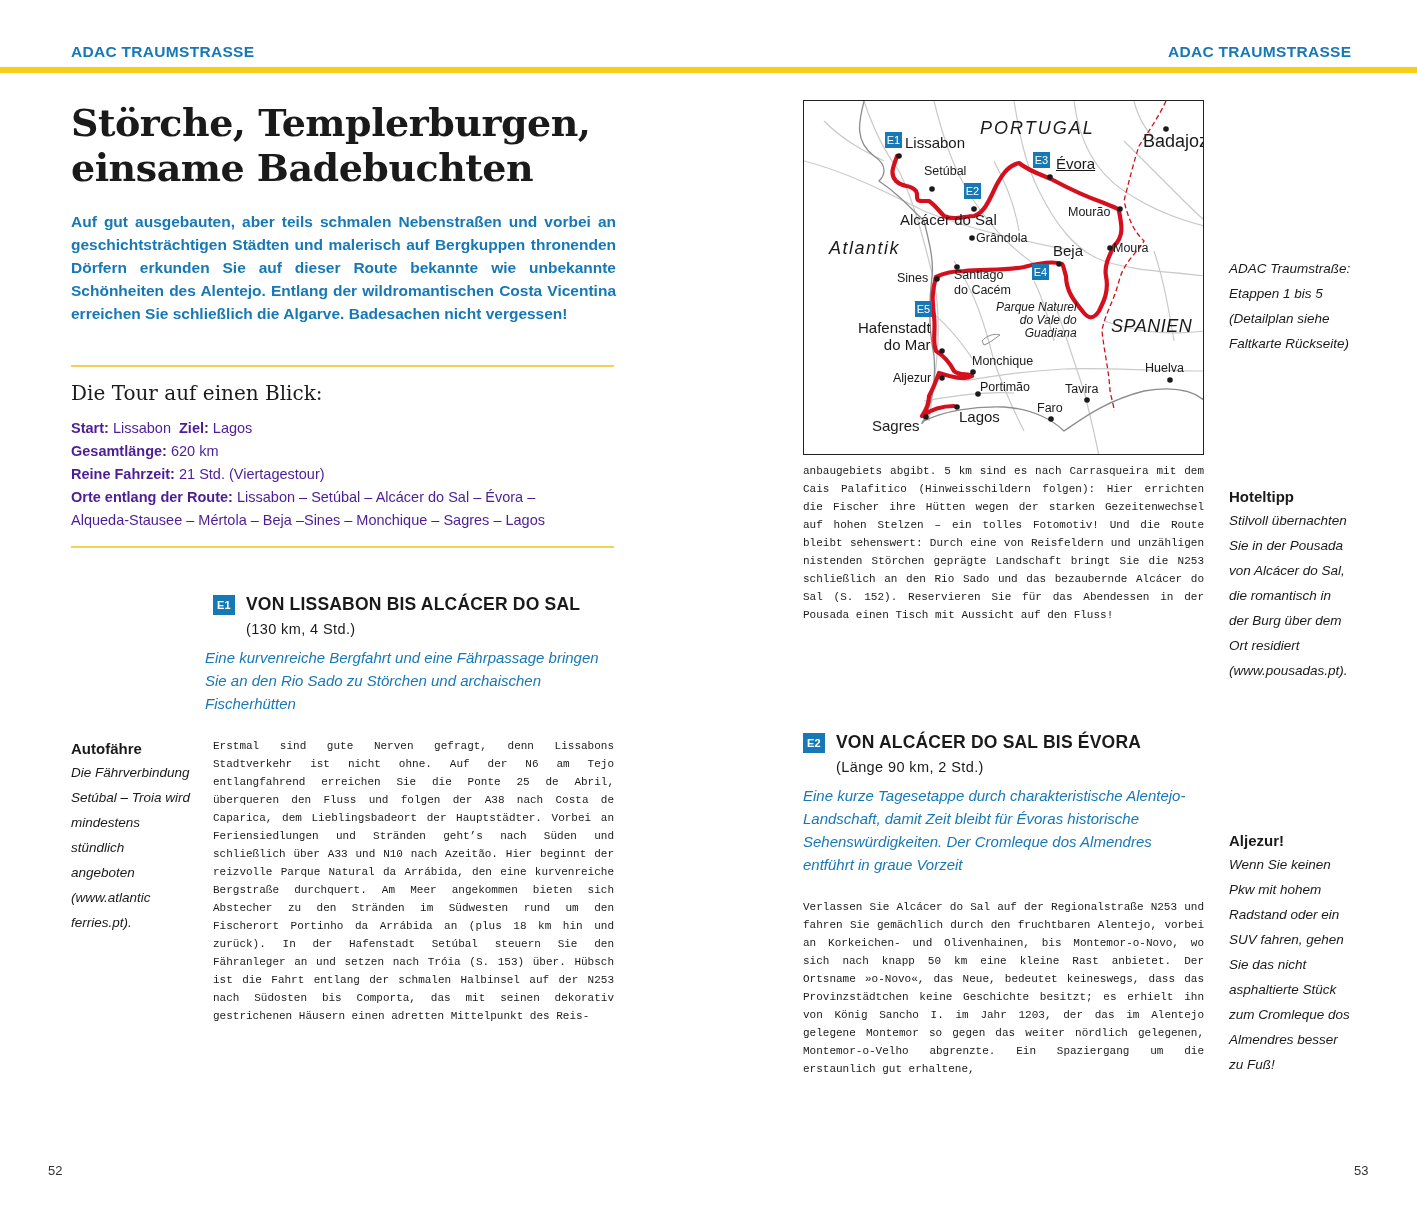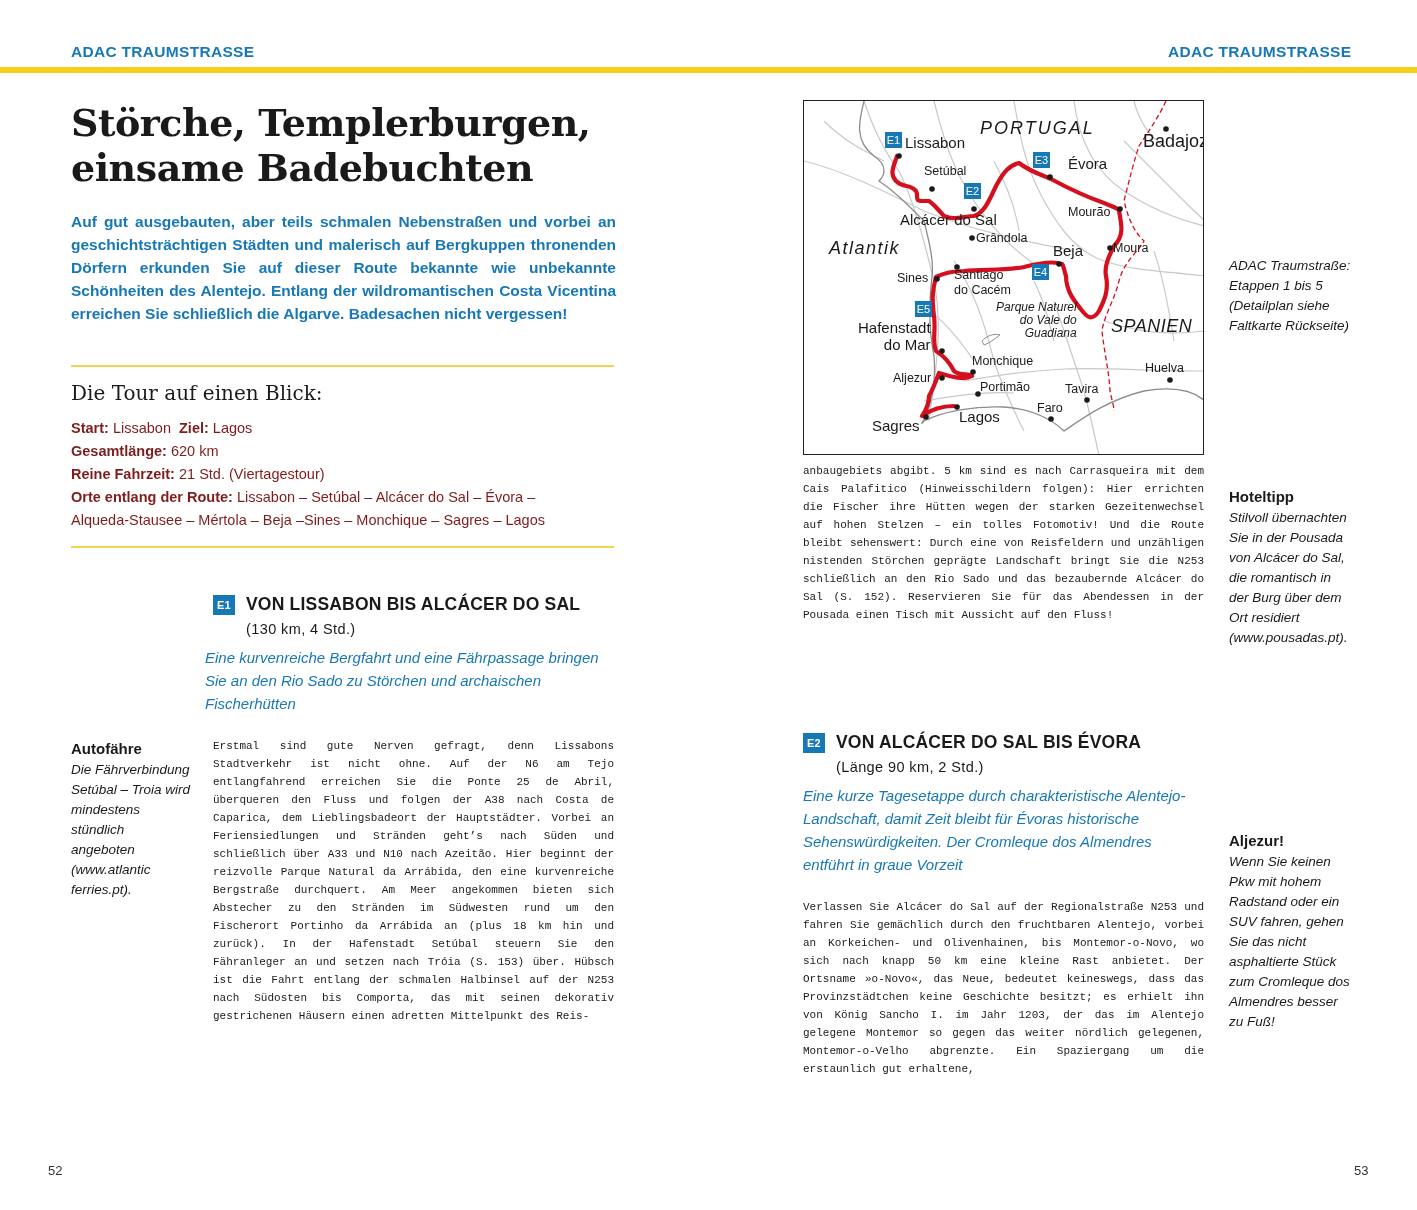--- a/index.html
+++ b/index.html
@@ -4,29 +4,29 @@
 <style>
   html, body { margin: 0; padding: 0; background: #ffffff; }
   body { width: 1417px; height: 1210px; position: relative; overflow: hidden; color: #1a1a1a; }
   .abs { position: absolute; }
   .runhead { top: 43px; font-family: "Liberation Sans", sans-serif; font-weight: bold; font-size: 15.5px; color: #1778b6; letter-spacing: 0.3px; }
   .yellowbar { top: 67px; left: 0; width: 1417px; height: 6px; background: #f7cf15; }
   .title { left: 71px; top: 100px; width: 560px; font-family: "DejaVu Serif", serif; font-weight: bold; font-size: 38px; line-height: 45px; color: #1a1a1a; letter-spacing: -0.5px; }
   .lead { left: 71px; top: 210px; width: 545px; font-family: "Liberation Sans", sans-serif; font-weight: bold; font-size: 15.5px; line-height: 23px; color: #1778b6; text-align: justify; }
   .rule { height: 2px; background: #f2d155; }
   .box-title { left: 71px; top: 381px; font-family: "DejaVu Serif", serif; font-size: 20px; color: #1a1a1a; }
-  .facts { left: 71px; top: 417px; width: 545px; font-family: "Liberation Sans", sans-serif; font-size: 14.5px; line-height: 23px; color: #7f1d1d; }
+  .facts { left: 71px; top: 417px; width: 545px; font-family: "Liberation Sans", sans-serif; font-size: 14.5px; line-height: 23px; color: #4c1d95; }
   .facts b { font-weight: bold; }
   .stage-head { font-family: "Liberation Sans", sans-serif; font-weight: bold; font-size: 17.5px; color: #1a1a1a; letter-spacing: 0.2px; display: flex; align-items: center; }
   .badge { display: inline-block; background: #1778b6; color: #fff; font-family: "Liberation Sans", sans-serif; font-weight: bold; font-size: 11px; width: 22px; height: 20px; line-height: 20px; text-align: center; margin-right: 11px; }
   .stage-sub { font-family: "Liberation Sans", sans-serif; font-size: 14.5px; color: #1a1a1a; letter-spacing: 0.4px; }
   .stage-intro { font-family: "Liberation Sans", sans-serif; font-style: italic; font-size: 15px; line-height: 23px; color: #1778b6; }
   .body-text { font-family: Liberation Mono, monospace; font-size: 11px; line-height: 18px; color: #1a1a1a; text-align: justify; text-align-last: left; }
   .side-head { font-family: "Liberation Sans", sans-serif; font-weight: bold; font-size: 15px; line-height: 23px; color: #1a1a1a; }
-  .side-text { font-family: "Liberation Sans", sans-serif; font-style: italic; font-size: 13.5px; line-height: 20px; color: #1a1a1a; }
+  .side-text { font-family: "Liberation Sans", sans-serif; font-style: italic; font-size: 13.5px; line-height: 25px; color: #1a1a1a; }
   .pagenum { top: 1163px; font-family: "Liberation Sans", sans-serif; font-size: 13px; color: #333; }
   .map { left: 803px; top: 100px; width: 401px; height: 355px; border: 1px solid #222; box-sizing: border-box; background: #fff; overflow: hidden; }
   .map svg { position: absolute; left: 0; top: 0; }
   .lbl { position: absolute; font-family: "Liberation Sans", sans-serif; font-size: 13.5px; color: #1a1a1a; white-space: nowrap; line-height: 15px; }
   .lbl.big { font-size: 15px; }
   .lbl.country { font-style: italic; font-size: 18px; letter-spacing: 2px; }
   .lbl.park { font-style: italic; font-size: 12px; text-align: center; line-height: 13px; }
   .mbadge { position: absolute; background: #1778b6; color: #fff; font-family: "Liberation Sans", sans-serif; font-size: 11px; width: 17px; height: 16px; line-height: 16px; text-align: center; }
 </style>
 </head>
@@ -154,21 +154,21 @@
   <div class="mbadge" style="left:81px; top:31px;">E1</div>
   <div class="mbadge" style="left:160px; top:82px;">E2</div>
   <div class="mbadge" style="left:229px; top:51px;">E3</div>
   <div class="mbadge" style="left:228px; top:163px;">E4</div>
   <div class="mbadge" style="left:111px; top:200px;">E5</div>
 
   <div class="lbl big" style="left:101px; top:34px;">Lissabon</div>
   <div class="lbl" style="left:120px; top:63px; font-size:12.5px;">Setúbal</div>
   <div class="lbl big" style="left:96px; top:111px;">Alcácer do Sal</div>
   <div class="lbl" style="left:172px; top:130px; font-size:12.5px;">Grândola</div>
-  <div class="lbl big" style="left:264px; top:55px;">Évora</div>
+  <div class="lbl big" style="left:252px; top:55px;text-decoration:underline;">Évora</div>
   <div class="lbl" style="left:339px; top:33px; font-size:18px;">Badajoz</div>
   <div class="lbl" style="left:264px; top:104px; font-size:12.5px;">Mourão</div>
   <div class="lbl" style="left:309px; top:140px; font-size:12.5px;">Moura</div>
   <div class="lbl big" style="left:249px; top:142px;">Beja</div>
   <div class="lbl" style="left:93px; top:170px; font-size:12.5px;">Sines</div>
   <div class="lbl" style="left:150px; top:167px; font-size:12.5px;">
     <div>Santiago</div>
     <div>do Cacém</div>
   </div>
   <div class="lbl big" style="left:54px; top:219px; text-align:right;">

